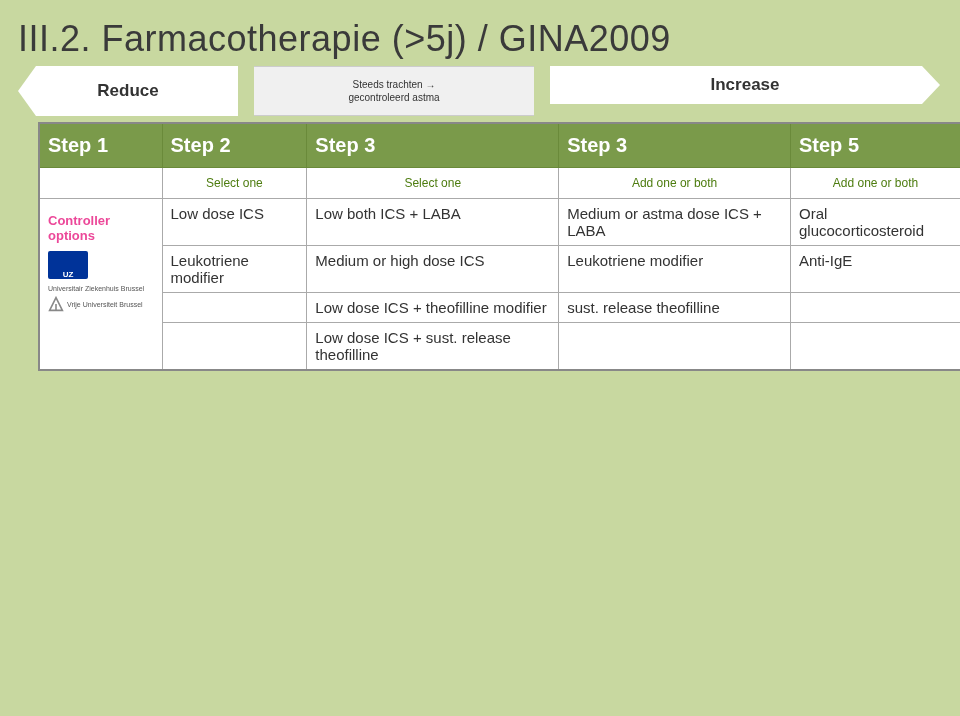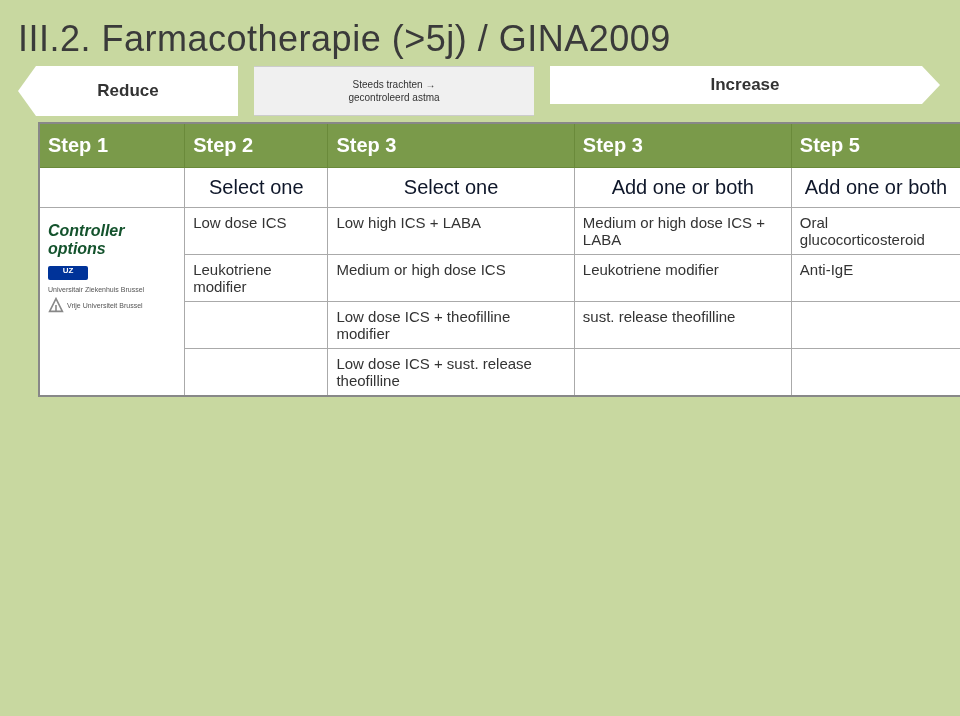--- a/index.html
+++ b/index.html
@@ -84,47 +84,46 @@
     .header-row th {
       background: #7a9a4a;
       color: white;
       font-size: 20px;
       font-weight: bold;
       padding: 10px 8px;
       text-align: left;
       border-color: #6a8a3a;
     }
     .select-row td {
-      font-size: 20px;
+      font-size: 12px;
       font-weight: 500;
-      color: #0f172a;
+      color: #4d7c0f;
       text-align: center;
       padding: 8px 6px;
       background: white;
     }
     .controller-label {
-      font-size: 16px;
+      font-size: 13px;
       font-weight: bold;
-      color: #14532d;
+      color: #ec4899;
       padding-top: 8px;
-      font-style: italic;
     }
     .logo-area {
       margin-top: 8px;
       display: flex;
       flex-direction: column;
       align-items: flex-start;
       gap: 4px;
     }
     .uzb-logo {
       width: 40px;
-      height: 14px;
+      height: 28px;
       background: #003399;
       display: flex;
-      align-items: flex-start;
+      align-items: flex-end;
       justify-content: center;
       border-radius: 2px;
     }
     .uzb-logo span {
       color: white;
       font-size: 8px;
       font-weight: bold;
     }
     .vub-logo-wrap {
       display: flex;
@@ -192,22 +191,22 @@
             <div class="vub-logo-wrap">
               <svg class="vub-icon" viewBox="0 0 20 20">
                 <polygon points="10,2 18,18 2,18" fill="none" stroke="#888" stroke-width="2"></polygon>
                 <line x1="10" y1="10" x2="10" y2="18" stroke="#888" stroke-width="2"></line>
               </svg>
               <span style="font-size:7px;color:#555;">Vrije Universiteit Brussel</span>
             </div>
           </div>
         </td>
         <td>Low dose ICS</td>
-        <td>Low high ICS + LABA</td>
-        <td>Medium or high dose ICS + LABA</td>
+        <td>Low both ICS + LABA</td>
+        <td>Medium or astma dose ICS + LABA</td>
         <td>Oral glucocorticosteroid</td>
       </tr>
 
       <tr>
         <td>Leukotriene modifier</td>
         <td>Medium or high dose ICS</td>
         <td>Leukotriene modifier</td>
         <td style="">Anti-IgE</td>
       </tr>
 

